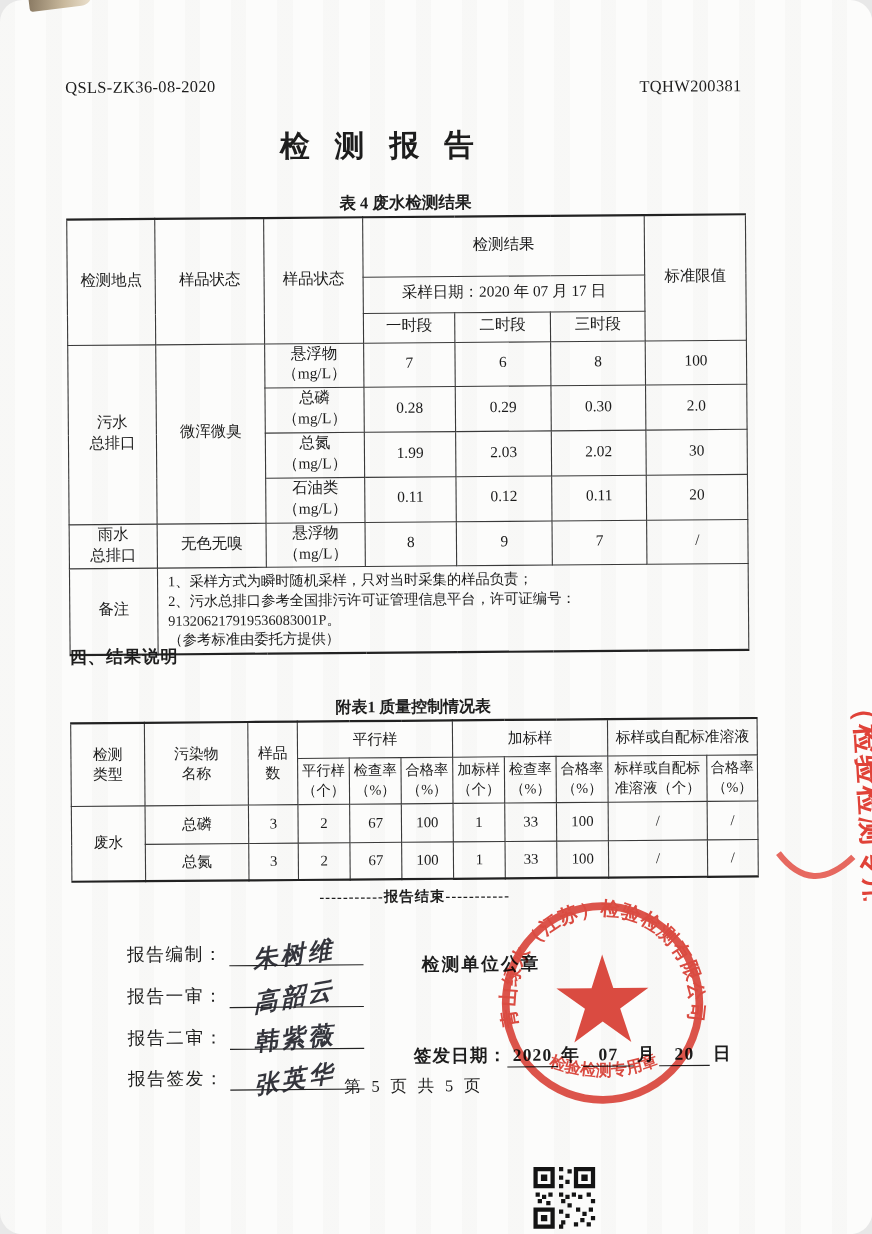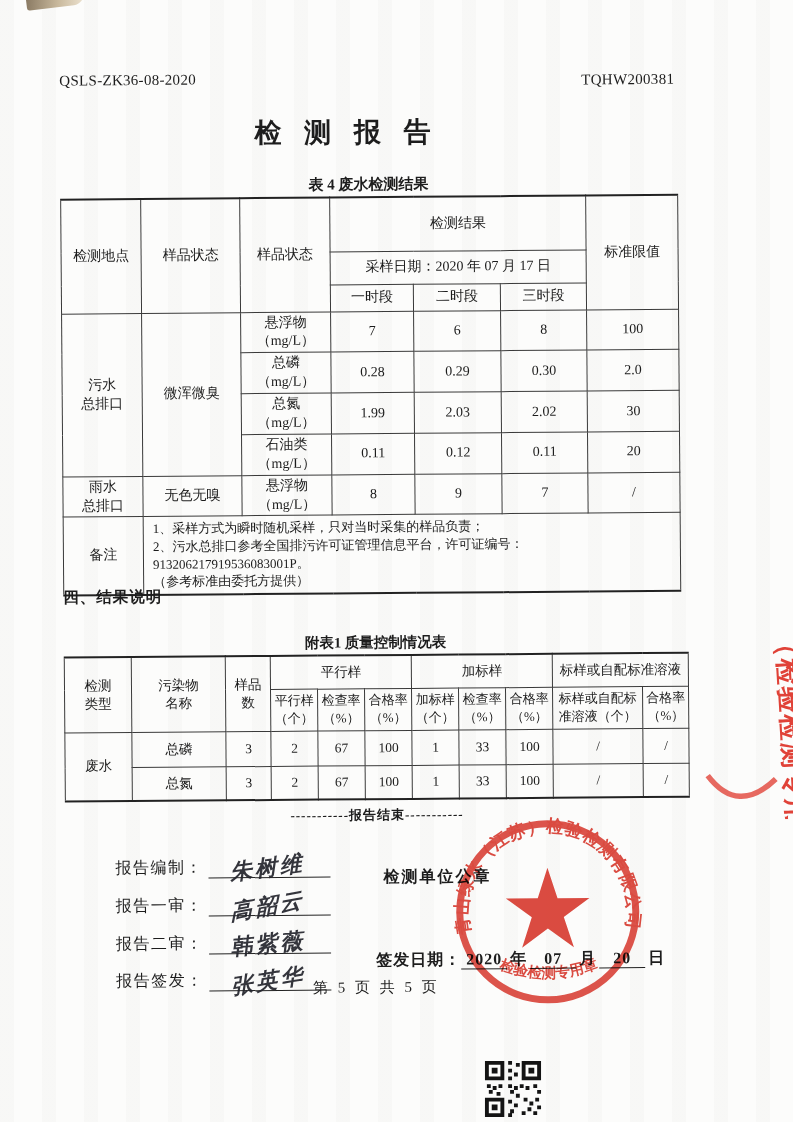--- a/index.html
+++ b/index.html
@@ -2,20 +2,21 @@
 <html><head>
 <meta charset="utf-8">
 <style>
   * { margin:0; padding:0; box-sizing:border-box; }
   body { background:#e8e8e8; font-family:"Liberation Serif","DejaVu Serif",serif; }
   .page {
     position:relative; width:793px; height:1122px; margin:0 auto; overflow:hidden;
     background:#fcfcfb;
     background-image:repeating-linear-gradient(90deg, rgba(120,120,108,0.03) 0 14px, rgba(255,255,255,0) 14px 42px);
     color:#1d1d1d;
+    border-radius:20px;
   }
   .sheet { position:absolute; inset:0; transform:rotate(-0.45deg); }
   .abs { position:absolute; }
   .corner {
     position:absolute; left:26px; top:0; width:58px; height:11px;
     background:linear-gradient(100deg,#8a7a63,#c9b99d 55%,#eee4d2);
     border-radius:0 0 12px 3px; transform:rotate(-7deg); transform-origin:left top;
   }
   .code { font-size:15px; letter-spacing:0.3px; }
   .doc-title { font-size:27px; font-weight:bold; letter-spacing:8px; text-align:center; width:300px; }

